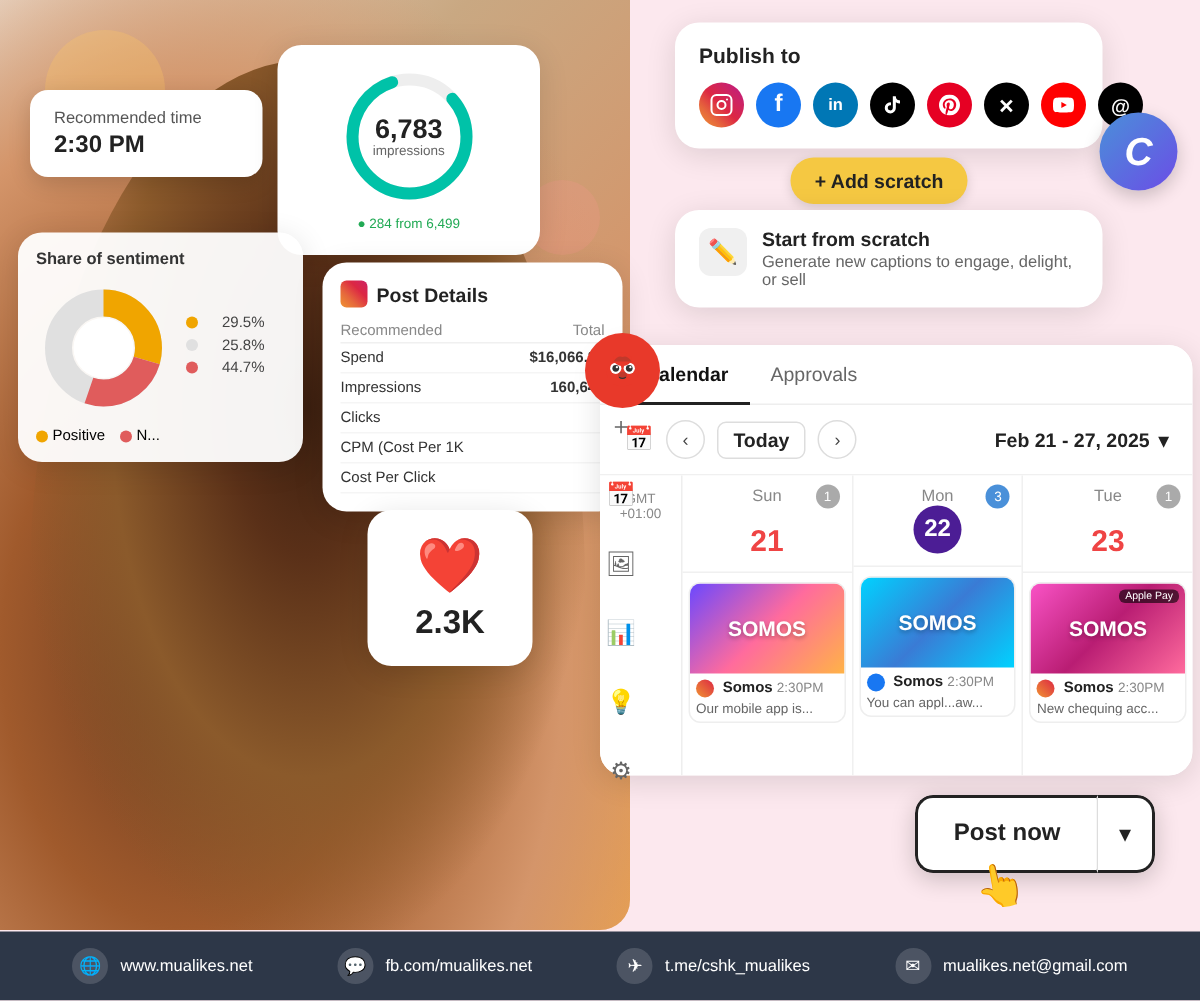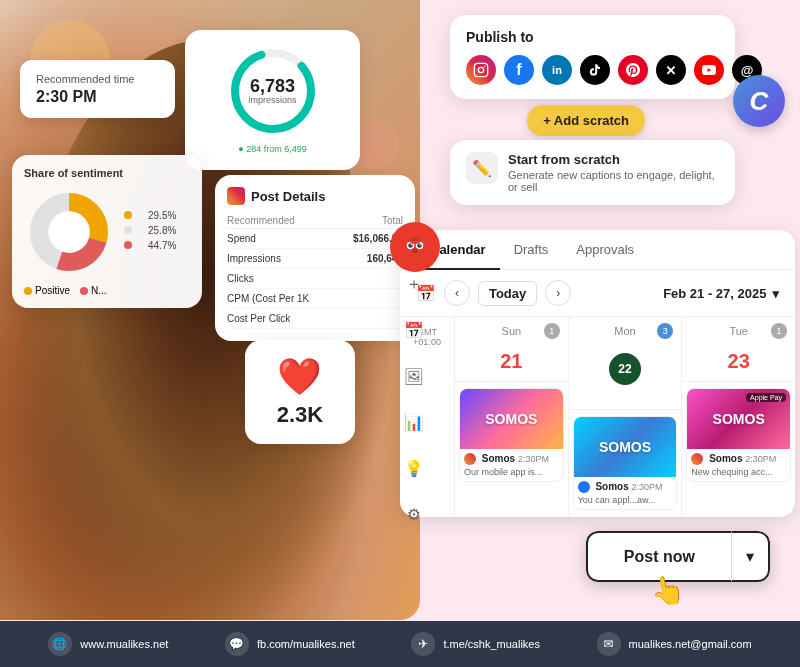--- a/index.html
+++ b/index.html
@@ -449,30 +449,30 @@
       color: #888;
     }
     .cal-day-num {
       font-size: 20px;
       font-weight: 700;
       color: #ef4444;
       line-height: 1.2;
       margin-top: 12px;
     }
     .cal-day-num.today {
-      background: #14532d;
+      background: #4c1d95;
       color: white;
       border-radius: 50%;
       width: 32px;
       height: 32px;
       display: flex;
       align-items: center;
       justify-content: center;
-      margin: 16px auto;
-      font-size: 12px;
+      margin: 0 auto;
+      font-size: 16px;
     }
     .cal-day-badge {
       position: absolute;
       top: 6px;
       right: 8px;
       background: #333;
       color: white;
       border-radius: 50%;
       width: 16px;
       height: 16px;
@@ -557,21 +557,21 @@
       bottom: 85px;
       right: 30px;
       display: flex;
       border-radius: 12px;
       overflow: hidden;
       box-shadow: 0 4px 16px rgba(0,0,0,0.2);
     }
     .post-now-main {
       background: white;
       border: 2px solid #222;
-      padding: 14px 36px;
+      padding: 14px 24px;
       font-size: 16px;
       font-weight: 700;
       color: #222;
       cursor: pointer;
       border-right: 1px solid #ddd;
       border-radius: 12px 0 0 12px;
     }
     .post-now-arrow {
       background: white;
       border: 2px solid #222;
@@ -816,21 +816,20 @@
 
 <div class="card likes-card">
   <div class="heart-icon">❤️</div>
   <div class="likes-value">2.3K</div>
 </div>
 
 <div class="card calendar-card">
 
   <div class="cal-tabs">
     <div class="cal-tab active">Calendar</div>
-    <div class="cal-tab">Drafts</div>
     <div class="cal-tab">Approvals</div>
   </div>
 
   <div class="cal-nav">
     <div class="cal-nav-left">
       <div style="font-size:16px;cursor:pointer;">📅</div>
       <button class="cal-nav-btn">‹</button>
       <div class="cal-today">Today</div>
       <button class="cal-nav-btn">›</button>
     </div>

